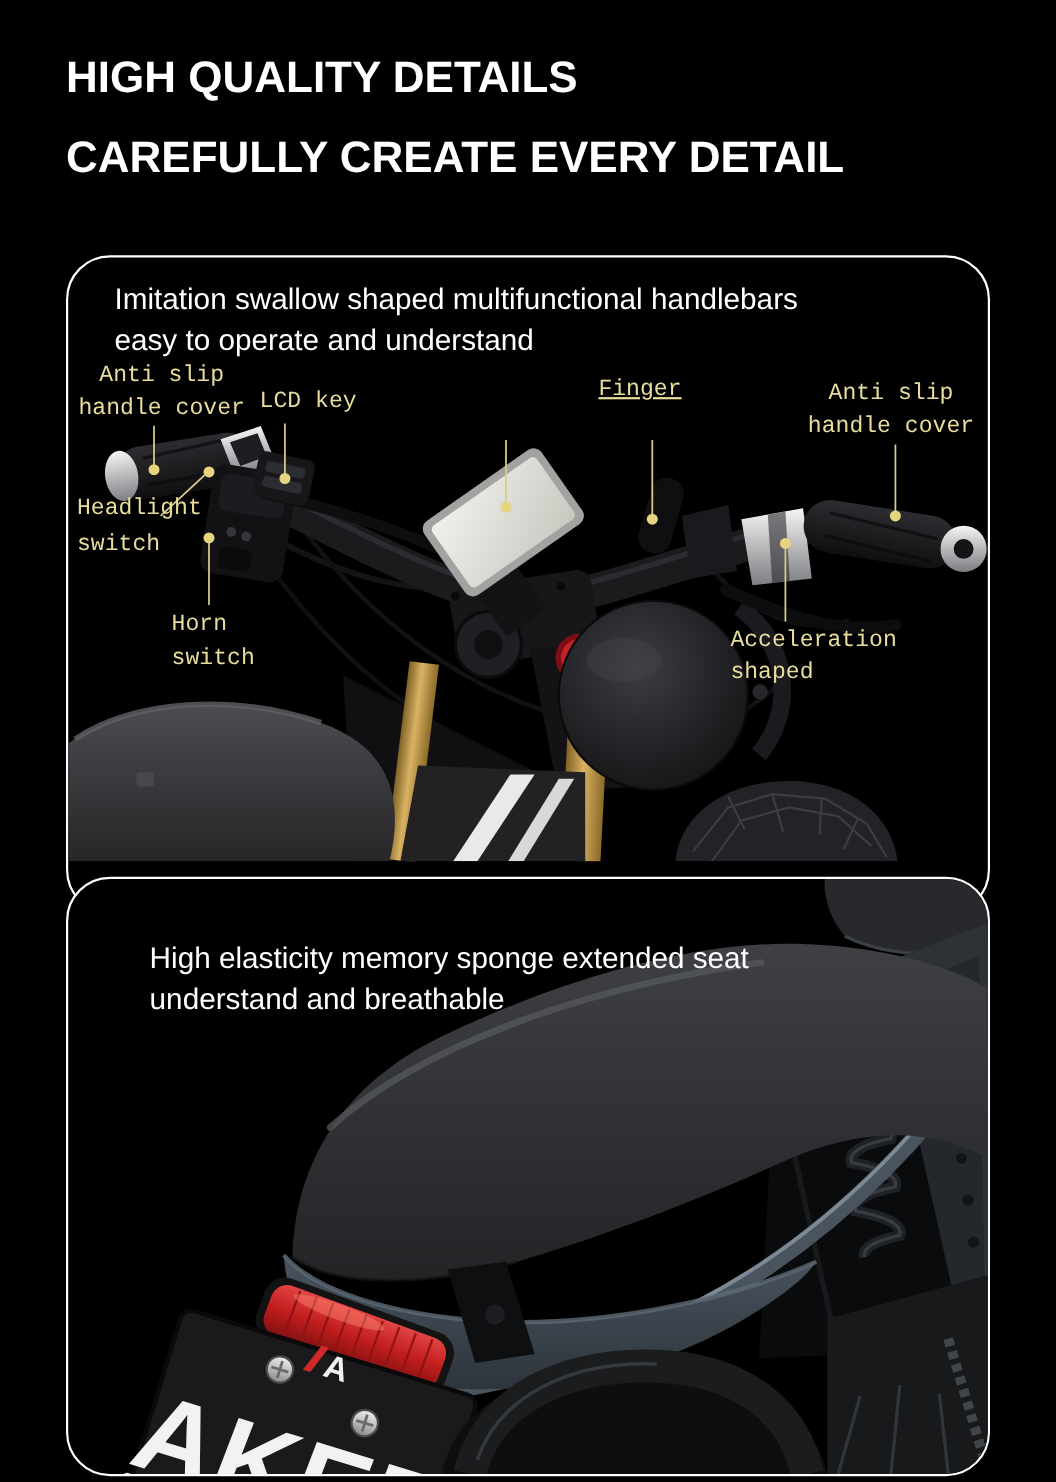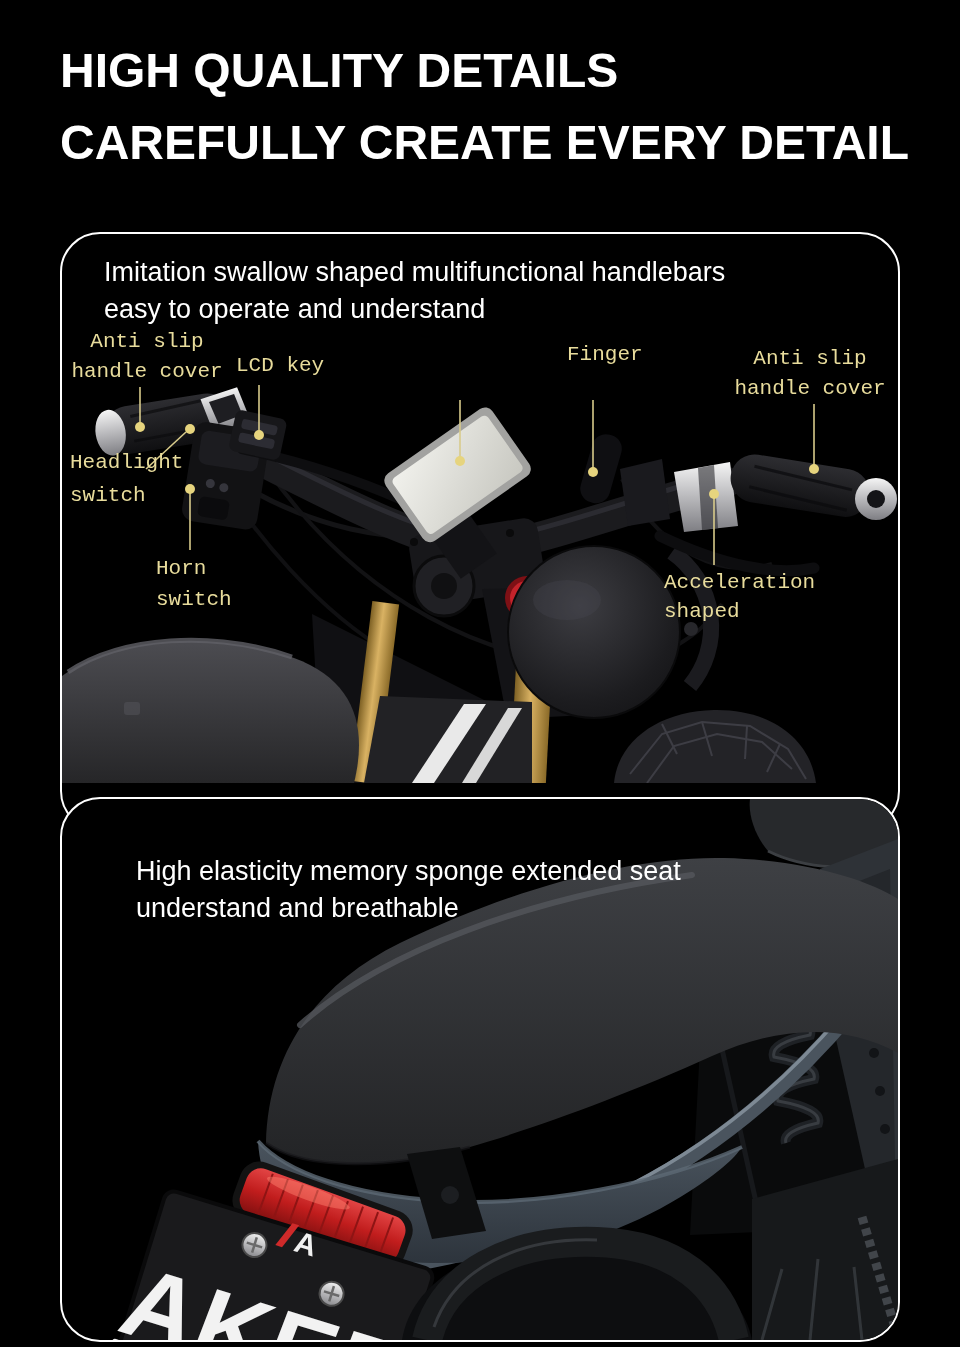--- a/index.html
+++ b/index.html
@@ -1,34 +1,34 @@
 <!DOCTYPE html>
 <html><head>
 <meta charset="utf-8">
 <style>
   html,body{margin:0;padding:0;background:#000;}
   body{width:960px;height:1347px;position:relative;overflow:hidden;
        font-family:"Liberation Sans","DejaVu Sans",sans-serif;}
   .headline{position:absolute;left:60px;top:48px;color:#fff;}
-  .h-line{font-size:48px;font-weight:bold;line-height:46px;white-space:nowrap;letter-spacing:0px;}
+  .h-line{font-size:40px;font-weight:bold;line-height:46px;white-space:nowrap;letter-spacing:0px;}
   .h-line2{margin-top:26px;}
   .panel{position:absolute;left:60px;width:840px;border:2px solid #fff;border-radius:40px;
          background:#000;overflow:hidden;box-sizing:border-box;}
   .panel1{top:232px;height:599px;}
   .panel2{top:797px;height:545px;}
   .panel svg{position:absolute;left:0;top:0;}
   .panel-title{position:absolute;color:#fff;font-size:27px;line-height:37px;font-weight:400;}
   .p1-title{left:42px;top:20px;}
   .p2-title{left:44px;top:54px;margin-left:30px;}
   .callout{position:absolute;color:#e8dc9c;font-size:21px;line-height:30px;
            font-family:"Liberation Mono","DejaVu Sans Mono",monospace;white-space:nowrap;}
   .callout.center{text-align:center;}
   .co-anti-left{left:8px;top:93px;width:154px;}
   .co-lcd-key{left:174px;top:117px;}
-  .co-finger-1{left:505px;top:106px;}
+  .co-finger-1{left:482px;top:106px;text-decoration:underline;}
   .co-finger-2{left:384px;top:135px;}
   .co-anti-right{left:670px;top:110px;width:156px;}
   .co-headlight{left:8px;top:212px;line-height:33px;}
   .co-horn{left:94px;top:319px;line-height:31px;}
   .co-accel{left:602px;top:334px;line-height:29px;}
 </style>
 </head>
 <body>
 
 <div>

